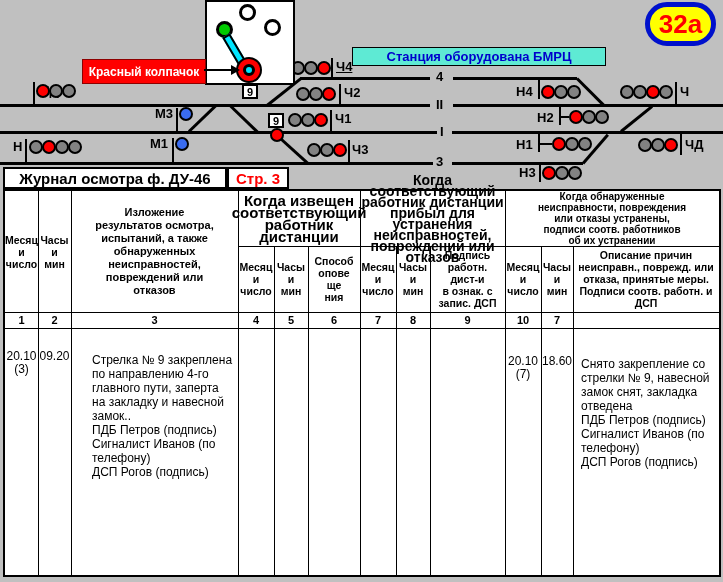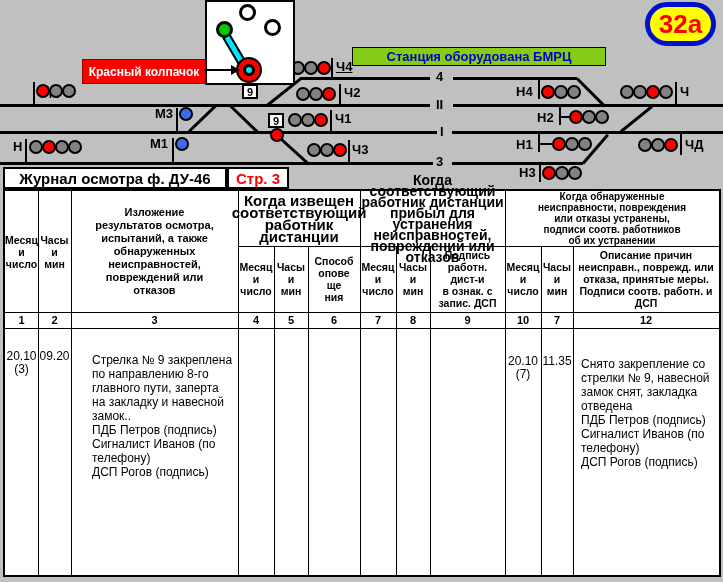--- a/index.html
+++ b/index.html
@@ -29,21 +29,21 @@
   .numbox{position:absolute;background:#fff;border:2px solid #000;font-weight:bold;font-size:11px;
           display:flex;align-items:center;justify-content:center;color:#000;}
   
   #callout{position:absolute;left:82px;top:59px;width:122px;height:23px;background:var(--red,#ff0000);
            border:1px solid #8d0000;color:#fff;font-weight:bold;font-size:12px;
            display:flex;align-items:center;justify-content:center;}
   #arrow-line{position:absolute;left:204px;top:69px;width:28px;height:2px;background:#000;}
   #arrow-head{position:absolute;left:231px;top:65px;width:0;height:0;border-top:5px solid transparent;
               border-bottom:5px solid transparent;border-left:9px solid #000;}
   
-  #banner{position:absolute;left:352px;top:47px;width:252px;height:17px;background:#84cc16;border:1px solid #000;
+  #banner{position:absolute;left:352px;top:47px;width:252px;height:17px;background:#5eead4;border:1px solid #000;
           color:var(--banner-blue,#0000cc);font-weight:bold;font-size:13px;display:flex;align-items:center;justify-content:center;}
   #badge{position:absolute;left:645px;top:2px;width:61px;height:34px;background:var(--badge-yellow,#ffff00);
          border:5px solid var(--badge-border,#0011cc);border-radius:24px;color:var(--badge-text,#ff0000);
          font-weight:bold;font-size:26px;display:flex;align-items:center;justify-content:center;}
   
   .hdrbox{position:absolute;background:#fff;border:2px solid #000;display:flex;align-items:center;justify-content:center;
           font-weight:bold;font-size:15px;color:#000;}
   
   #jtable{position:absolute;left:3px;top:189px;width:718px;height:388px;background:#fff;border:2px solid #000;box-sizing:border-box;}
   .vline{position:absolute;width:1px;background:#000;}
@@ -299,37 +299,36 @@
     <div class="ncell" style="left:33px;top:123px;width:33px;">2</div>
     <div class="ncell" style="left:66px;top:123px;width:167px;">3</div>
     <div class="ncell" style="left:233px;top:123px;width:36px;">4</div>
     <div class="ncell" style="left:269px;top:123px;width:34px;">5</div>
     <div class="ncell" style="left:303px;top:123px;width:52px;">6</div>
     <div class="ncell" style="left:355px;top:123px;width:36px;">7</div>
     <div class="ncell" style="left:391px;top:123px;width:34px;">8</div>
     <div class="ncell" style="left:425px;top:123px;width:75px;">9</div>
     <div class="ncell" style="left:500px;top:123px;width:36px;">10</div>
     <div class="ncell" style="left:536px;top:123px;width:32px;">7</div>
-    <div class="ncell" style="left:568px;top:123px;width:146px;">12</div>
 
     <div class="dcell" style="left:0;top:159px;width:33px;">20.10
 (3)</div>
     <div class="dcell" style="left:33px;top:159px;width:33px;">09.20</div>
     <div class="dtext" style="left:87px;top:162px;width:142px;">Стрелка № 9 закреплена
-по направлению 8-го
+по направлению 4-го
 главного пути, заперта
 на закладку и навесной
 замок..
 ПДБ Петров (подпись)
 Сигналист Иванов (по
 телефону)
 ДСП Рогов (подпись)</div>
     <div class="dcell" style="left:500px;top:164px;width:36px;">20.10
 (7)</div>
-    <div class="dcell" style="left:536px;top:164px;width:32px;">11.35</div>
+    <div class="dcell" style="left:536px;top:164px;width:32px;">18.60</div>
     <div class="dtext" style="left:576px;top:166px;width:136px;">Снято закрепление со
 стрелки № 9, навесной
 замок снят, закладка
 отведена
 ПДБ Петров (подпись)
 Сигналист Иванов (по
 телефону)
 ДСП Рогов (подпись)</div>
   </div>
 </div>

